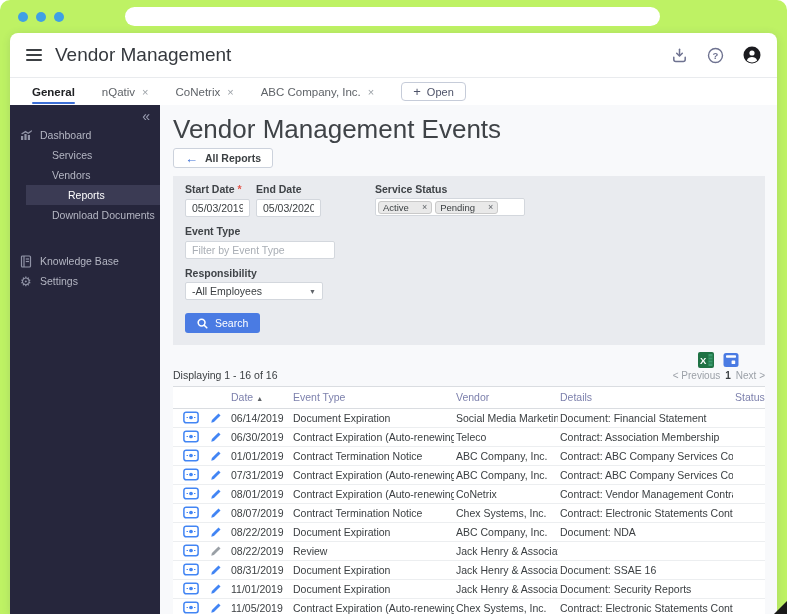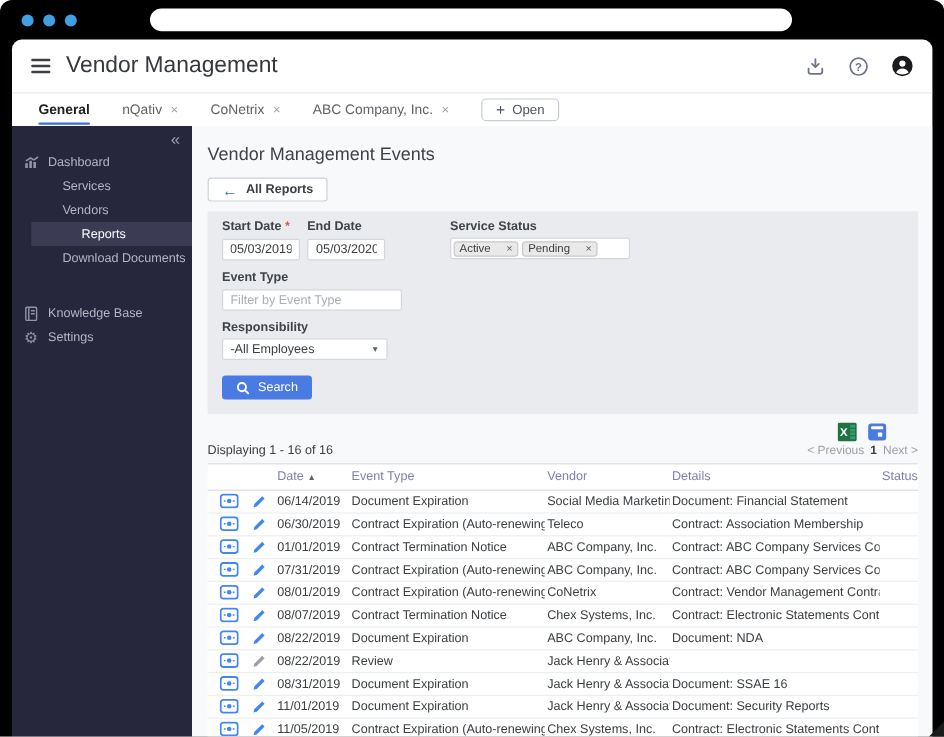--- a/index.html
+++ b/index.html
@@ -1,17 +1,17 @@
 <!DOCTYPE html>
 <html><head>
 <meta charset="utf-8">
 <style>
   * { margin:0; padding:0; box-sizing:border-box; }
   html,body { width:787px; height:614px; background:#fff; font-family:"Liberation Sans", sans-serif; }
-  .stage { position:relative; width:787px; height:614px; background:#000000; border-radius:10px 10px 0 0; overflow:hidden; }
+  .stage { position:relative; width:787px; height:614px; background:#bef264; border-radius:10px 10px 0 0; overflow:hidden; }
 
   
   .browser-bar { height:33px; display:flex; align-items:center; }
   .dots { display:flex; gap:8px; margin-left:18px; }
   .dot { width:10px; height:10px; border-radius:50%; background:#3fa0e4; }
   .addr { margin-left:61px; width:535px; height:19px; background:#fff; border-radius:10px; }
 
   
   .app-card { position:absolute; left:10px; right:10px; top:33px; bottom:0;
     background:#fff; border-radius:8px 8px 0 0; box-shadow:0 1px 8px rgba(50,70,100,.14);
@@ -40,21 +40,21 @@
   .sidebar { width:150px; flex:none; background:#26263c; padding-top:4px; display:flex; flex-direction:column; }
   .collapse-row { text-align:right; padding:0 10px 2px 0; color:#9b9eb3; font-size:14px; line-height:14px; cursor:pointer; }
   .nav-item { height:20px; display:flex; align-items:center; font-size:10.5px; color:#b4b6c3; padding-left:42px; cursor:pointer; }
   .nav-item.with-icon { padding-left:10px; }
   .nav-item .ico { width:20px; display:flex; align-items:center; justify-content:flex-start; color:#9093a6; }
   .nav-item.active { background:#3b3b54; color:#fff; font-weight:normal;margin-left:16px; }
   .nav-gap { height:26px; }
 
   
   .main { flex:1; background:#f8f9fb; padding:13px 12px 0 13px; display:flex; flex-direction:column; overflow:hidden; min-width:0; }
-  .page-title { font-size:15px; color:#3f4347; line-height:22px; }
+  .page-title { font-size:26px; color:#3f4347; line-height:22px; }
   .back-btn { margin-top:8px; width:fit-content; display:flex; align-items:center; gap:7px; background:#fff;
     border:1px solid #ccd2dc; border-radius:3px; padding:0 11px; height:20px; font-size:10.5px; font-weight:bold; color:#3c4043; cursor:pointer; }
   .back-arrow { color:#3c6fd6; font-size:13px; line-height:1; }
 
   
   .filter-panel { margin-top:8px; background:#e9ebef; padding:7px 12px 12px 12px; }
   .f-row { display:flex; }
   .f-row + .f-row { margin-top:8px; }
   .col1 { width:190px; flex:none; }
   .f-label { font-size:10.5px; font-weight:bold; color:#3f4347; line-height:12px; margin-bottom:3px; }

